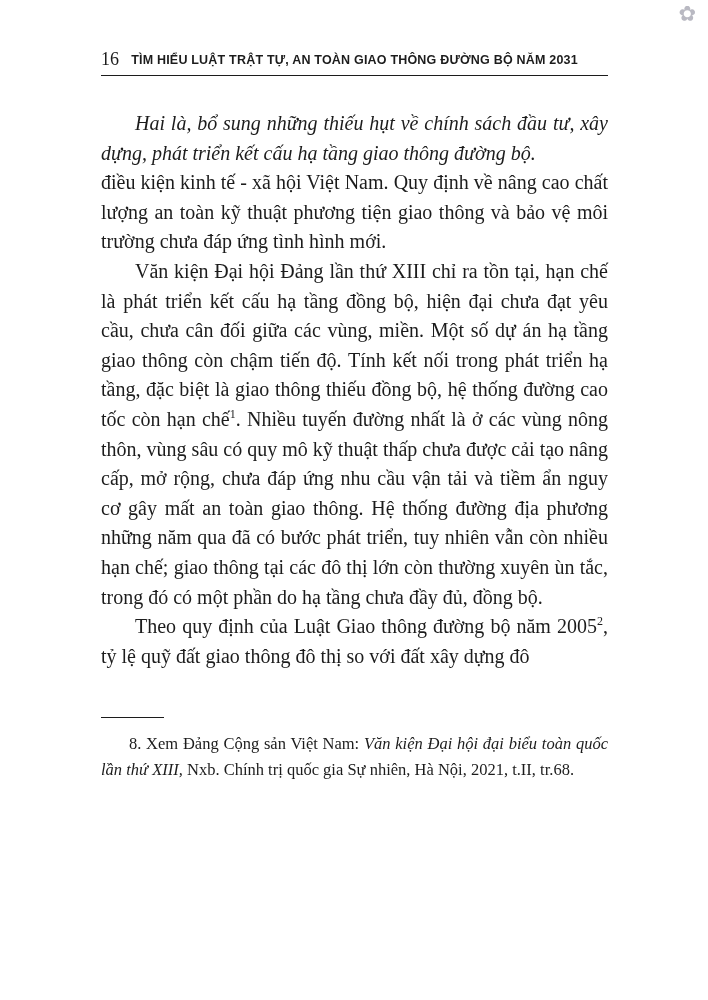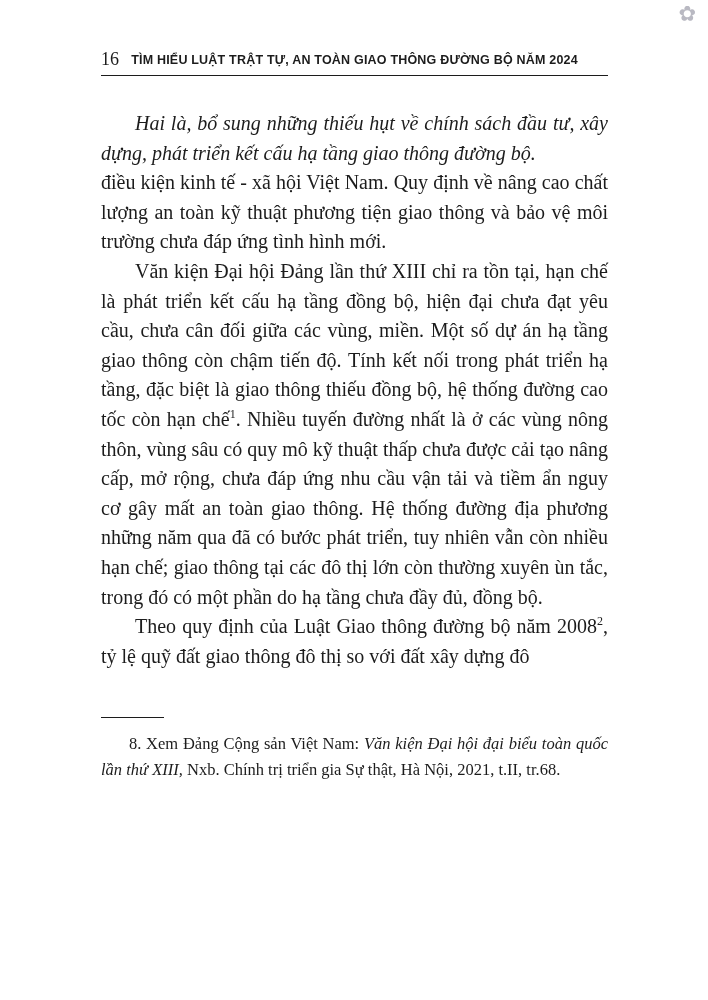--- a/index.html
+++ b/index.html
@@ -95,31 +95,31 @@
 </style>
 </head>
 <body>
 
 <div class="page">
 
   <div class="deco">✿</div>
 
   <header class="header">
     <span class="page-num">16</span>
-    <span class="header-title">TÌM HIỂU LUẬT TRẬT TỰ, AN TOÀN GIAO THÔNG ĐƯỜNG BỘ NĂM 2024</span>
+    <span class="header-title">TÌM HIỂU LUẬT TRẬT TỰ, AN TOÀN GIAO THÔNG ĐƯỜNG BỘ NĂM 2031</span>
   </header>
 
   <hr class="header-rule">
 
   <main class="body-text">
       <p class="para indent"><span class="italic">Hai là, bổ sung những thiếu hụt về chính sách đầu tư, xây dựng, phát triển kết cấu hạ tầng giao thông đường bộ.</span></p>
       <p class="para"><span>điều kiện kinh tế - xã hội Việt Nam. Quy định về nâng cao chất lượng an toàn kỹ thuật phương tiện giao thông và bảo vệ môi trường chưa đáp ứng tình hình mới.</span></p>
       <p class="para indent"><span>Văn kiện Đại hội Đảng lần thứ XIII chỉ ra tồn tại, hạn chế là phát triển kết cấu hạ tầng đồng bộ, hiện đại chưa đạt yêu cầu, chưa cân đối giữa các vùng, miền. Một số dự án hạ tầng giao thông còn chậm tiến độ. Tính kết nối trong phát triển hạ tầng, đặc biệt là giao thông thiếu đồng bộ, hệ thống đường cao tốc còn hạn chế</span><sup>1</sup><span>. Nhiều tuyến đường nhất là ở các vùng nông thôn, vùng sâu có quy mô kỹ thuật thấp chưa được cải tạo nâng cấp, mở rộng, chưa đáp ứng nhu cầu vận tải và tiềm ẩn nguy cơ gây mất an toàn giao thông. Hệ thống đường địa phương những năm qua đã có bước phát triển, tuy nhiên vẫn còn nhiều hạn chế; giao thông tại các đô thị lớn còn thường xuyên ùn tắc, trong đó có một phần do hạ tầng chưa đầy đủ, đồng bộ.</span></p>
-      <p class="para indent"><span>Theo quy định của Luật Giao thông đường bộ năm 2008</span><sup>2</sup><span>, tỷ lệ quỹ đất giao thông đô thị so với đất xây dựng đô</span></p>
+      <p class="para indent"><span>Theo quy định của Luật Giao thông đường bộ năm 2005</span><sup>2</sup><span>, tỷ lệ quỹ đất giao thông đô thị so với đất xây dựng đô</span></p>
     </main>
 
   <div class="footnote-sep"></div>
 
   <section class="footnotes">
-      <p class="footnote"><span>8. Xem Đảng Cộng sản Việt Nam: </span><span class="italic">Văn kiện Đại hội đại biểu toàn quốc lần thứ XIII,</span><span> Nxb. Chính trị triển gia Sự thật, Hà Nội, 2021, t.II, tr.68.</span></p>
+      <p class="footnote"><span>8. Xem Đảng Cộng sản Việt Nam: </span><span class="italic">Văn kiện Đại hội đại biểu toàn quốc lần thứ XIII,</span><span> Nxb. Chính trị quốc gia Sự nhiên, Hà Nội, 2021, t.II, tr.68.</span></p>
     </section>
 
 </div>
 
 </body></html>

